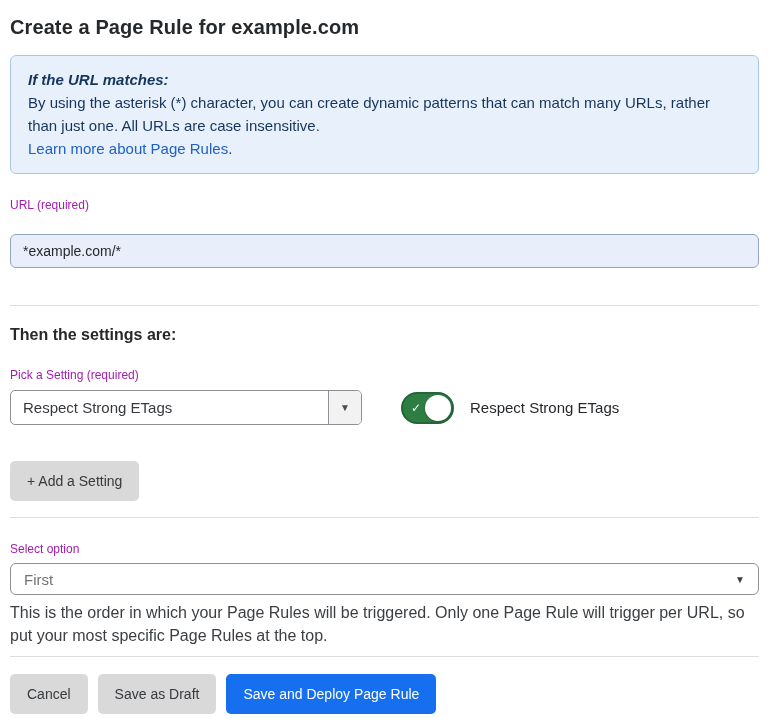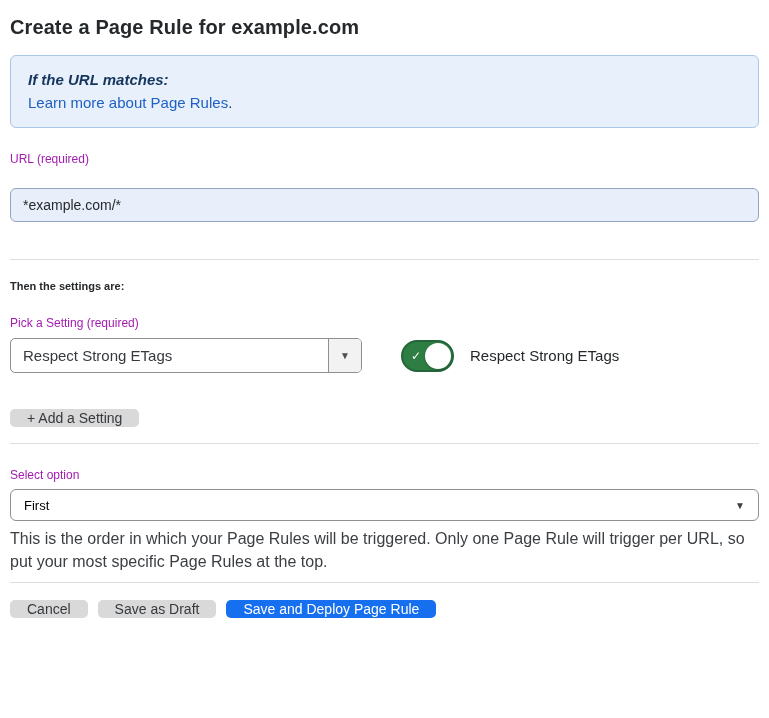--- a/index.html
+++ b/index.html
@@ -60,21 +60,21 @@
 
   .divider {
     border: none;
     border-top: 1px solid #dedede;
     margin-top: 37px;
   }
   .divider.tight { margin-top: 16px; }
   .divider.help-gap { margin-top: 9px; }
 
   .section-heading {
-    font-size: 11px;
+    font-size: 16px;
     font-weight: 700;
     color: #26292c;
     margin-top: 20px;
   }
 
   
   .setting-row {
     display: flex;
     align-items: center;
     margin-top: 8px;
@@ -150,21 +150,21 @@
     margin-left: 16px;
     font-size: 15px;
     color: #26292c;
   }
 
   
   .btn {
     display: inline-flex;
     align-items: center;
     justify-content: center;
-    height: 18px;
+    height: 40px;
     border: none;
     border-radius: 5px;
     font-size: 14px;
     font-family: "Liberation Sans", "DejaVu Sans", sans-serif;
     cursor: pointer;
     padding: 0 17px;
   }
   .btn-gray {
     background: #d9d9d9;
     color: #36393d;
@@ -182,21 +182,21 @@
     margin-top: 7px;
     background: #ffffff;
     border: 1px solid #8c8f93;
     border-radius: 6px;
     display: flex;
     align-items: center;
     justify-content: space-between;
     padding: 0 13px;
     cursor: pointer;
   }
-  .order-select-value { font-size: 13px; color: #000000; }
+  .order-select-value { font-size: 15px; color: #737373; }
   .order-select-arrow { font-size: 10px; color: #3b3e42; }
 
   .help-text {
     margin-top: 6px;
     font-size: 16px;
     line-height: 23px;
     color: #3b3f43;
     width: 749px;
   }
 
@@ -209,20 +209,21 @@
 </style>
 </head>
 <body>
 
 <div class="container">
 
   <h1 class="page-title">Create a Page Rule for example.com</h1>
 
   <div class="info-box">
     <div class="info-heading">If the URL matches:</div>
+    <div class="info-body">By using the asterisk (*) character, you can create dynamic patterns that can match many URLs, rather than just one. All URLs are case insensitive.</div>
     <div>
       <a class="info-link">Learn more about Page Rules</a><span class="info-link-suffix">.</span>
     </div>
   </div>
 
   <div class="field-label">URL (required)</div>
   <input class="url-input" type="text" value="*example.com/*" style="">
 
   <hr class="divider">
 

